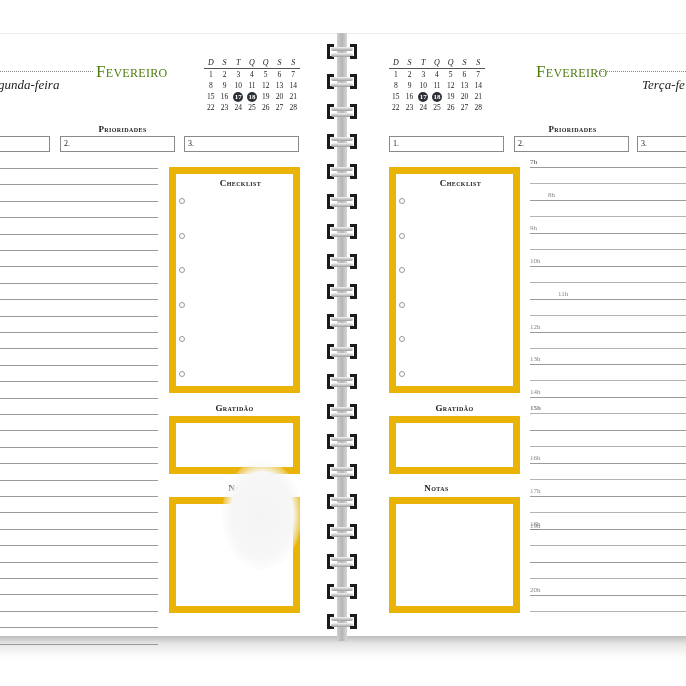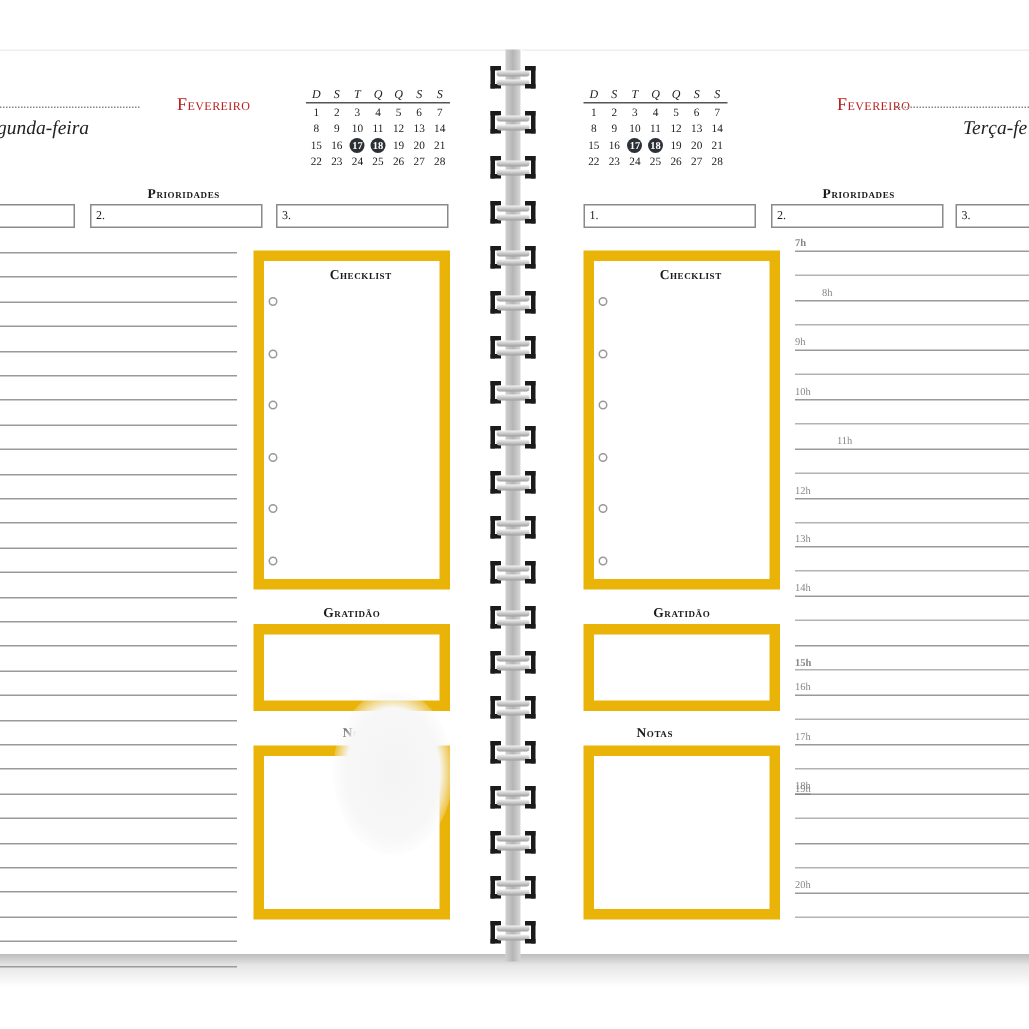--- a/index.html
+++ b/index.html
@@ -15,21 +15,21 @@
     .spine { position: absolute; left: 337px; top: 33px; width: 10px; height: 608px;
       background: linear-gradient(to right, #cfcfcf, #b5b5b5 50%, #d7d7d7); }
 
     .ring { position: absolute; left: 327px; width: 30px; height: 15px; }
     .ring .cl { position: absolute; left: 0; top: 0; width: 7px; height: 15px; border: 3px solid #1b1b1b; border-right: none; }
     .ring .cr { position: absolute; right: 0; top: 0; width: 7px; height: 15px; border: 3px solid #1b1b1b; border-left: none; }
     .ring .w1, .ring .w2 { position: absolute; left: 4px; width: 22px; height: 4px; border-radius: 2px;
       background: linear-gradient(to bottom, #f4f4f4, #9d9d9d); }
     .ring .w1 { top: 3px; } .ring .w2 { top: 9px; }
 
-    .month { position: absolute; font-size: 12px; letter-spacing: 0.3px; font-variant: small-caps; color: #b91c1c; margin-left: 22px; }
+    .month { position: absolute; font-size: 17px; letter-spacing: 0.3px; font-variant: small-caps; color: #4d7c0f; }
     .dotline { position: absolute; border-top: 1px dotted #888; }
     .weekday { position: absolute; font-style: italic; font-size: 13px; color: #222; }
 
     .cal { position: absolute; width: 96px; }
     .cal .hdr { display: grid; grid-template-columns: repeat(7, 1fr); font-style: italic; font-size: 8px;
       text-align: center; border-bottom: 1px solid #555; padding-bottom: 1px; }
     .cal .grid { display: grid; grid-template-columns: repeat(7, 1fr); font-size: 7.5px; text-align: center; row-gap: 1px; margin-top: 1px; }
     .cal .grid span { height: 10px; line-height: 10px; }
     .cal .grid span.hl { background: #2b2f36; color: #fff; border-radius: 50%; width: 10px; margin: 0 auto; font-weight: bold; font-size: 7px; }
 
@@ -364,21 +364,21 @@
     <div class="rule" style="left:530px;width:156px;top:314.6px;background:#b3b3b3;"></div>
     <div class="hour" style="left:530px;top:322.5px;">12h</div>
     <div class="rule" style="left:530px;width:156px;top:331.5px;"></div>
     <div class="rule" style="left:530px;width:156px;top:347.5px;background:#b3b3b3;"></div>
     <div class="hour" style="left:530px;top:355.4px;">13h</div>
     <div class="rule" style="left:530px;width:156px;top:364.4px;"></div>
     <div class="rule" style="left:530px;width:156px;top:380.4px;background:#b3b3b3;"></div>
     <div class="hour" style="left:530px;top:388.29999999999995px;">14h</div>
     <div class="rule" style="left:530px;width:156px;top:397.29999999999995px;"></div>
     <div class="rule" style="left:530px;width:156px;top:413.29999999999995px;background:#b3b3b3;"></div>
-    <div class="hour" style="left:530px;top:438px;font-weight:bold;">15h</div>
+    <div class="hour" style="left:530px;top:404px;font-weight:bold;">15h</div>
     <div class="rule" style="left:530px;width:156px;top:430.2px;"></div>
     <div class="rule" style="left:530px;width:156px;top:446.2px;background:#b3b3b3;"></div>
     <div class="hour" style="left:530px;top:454.09999999999997px;">16h</div>
     <div class="rule" style="left:530px;width:156px;top:463.09999999999997px;"></div>
     <div class="rule" style="left:530px;width:156px;top:479.09999999999997px;background:#b3b3b3;"></div>
     <div class="hour" style="left:530px;top:487px;text-align:center;">17h</div>
     <div class="rule" style="left:530px;width:156px;top:496px;"></div>
     <div class="rule" style="left:530px;width:156px;top:512px;background:#b3b3b3;"></div>
     <div class="hour" style="left:530px;top:519.9px;">18h</div>
     <div class="rule" style="left:530px;width:156px;top:528.9px;"></div>

